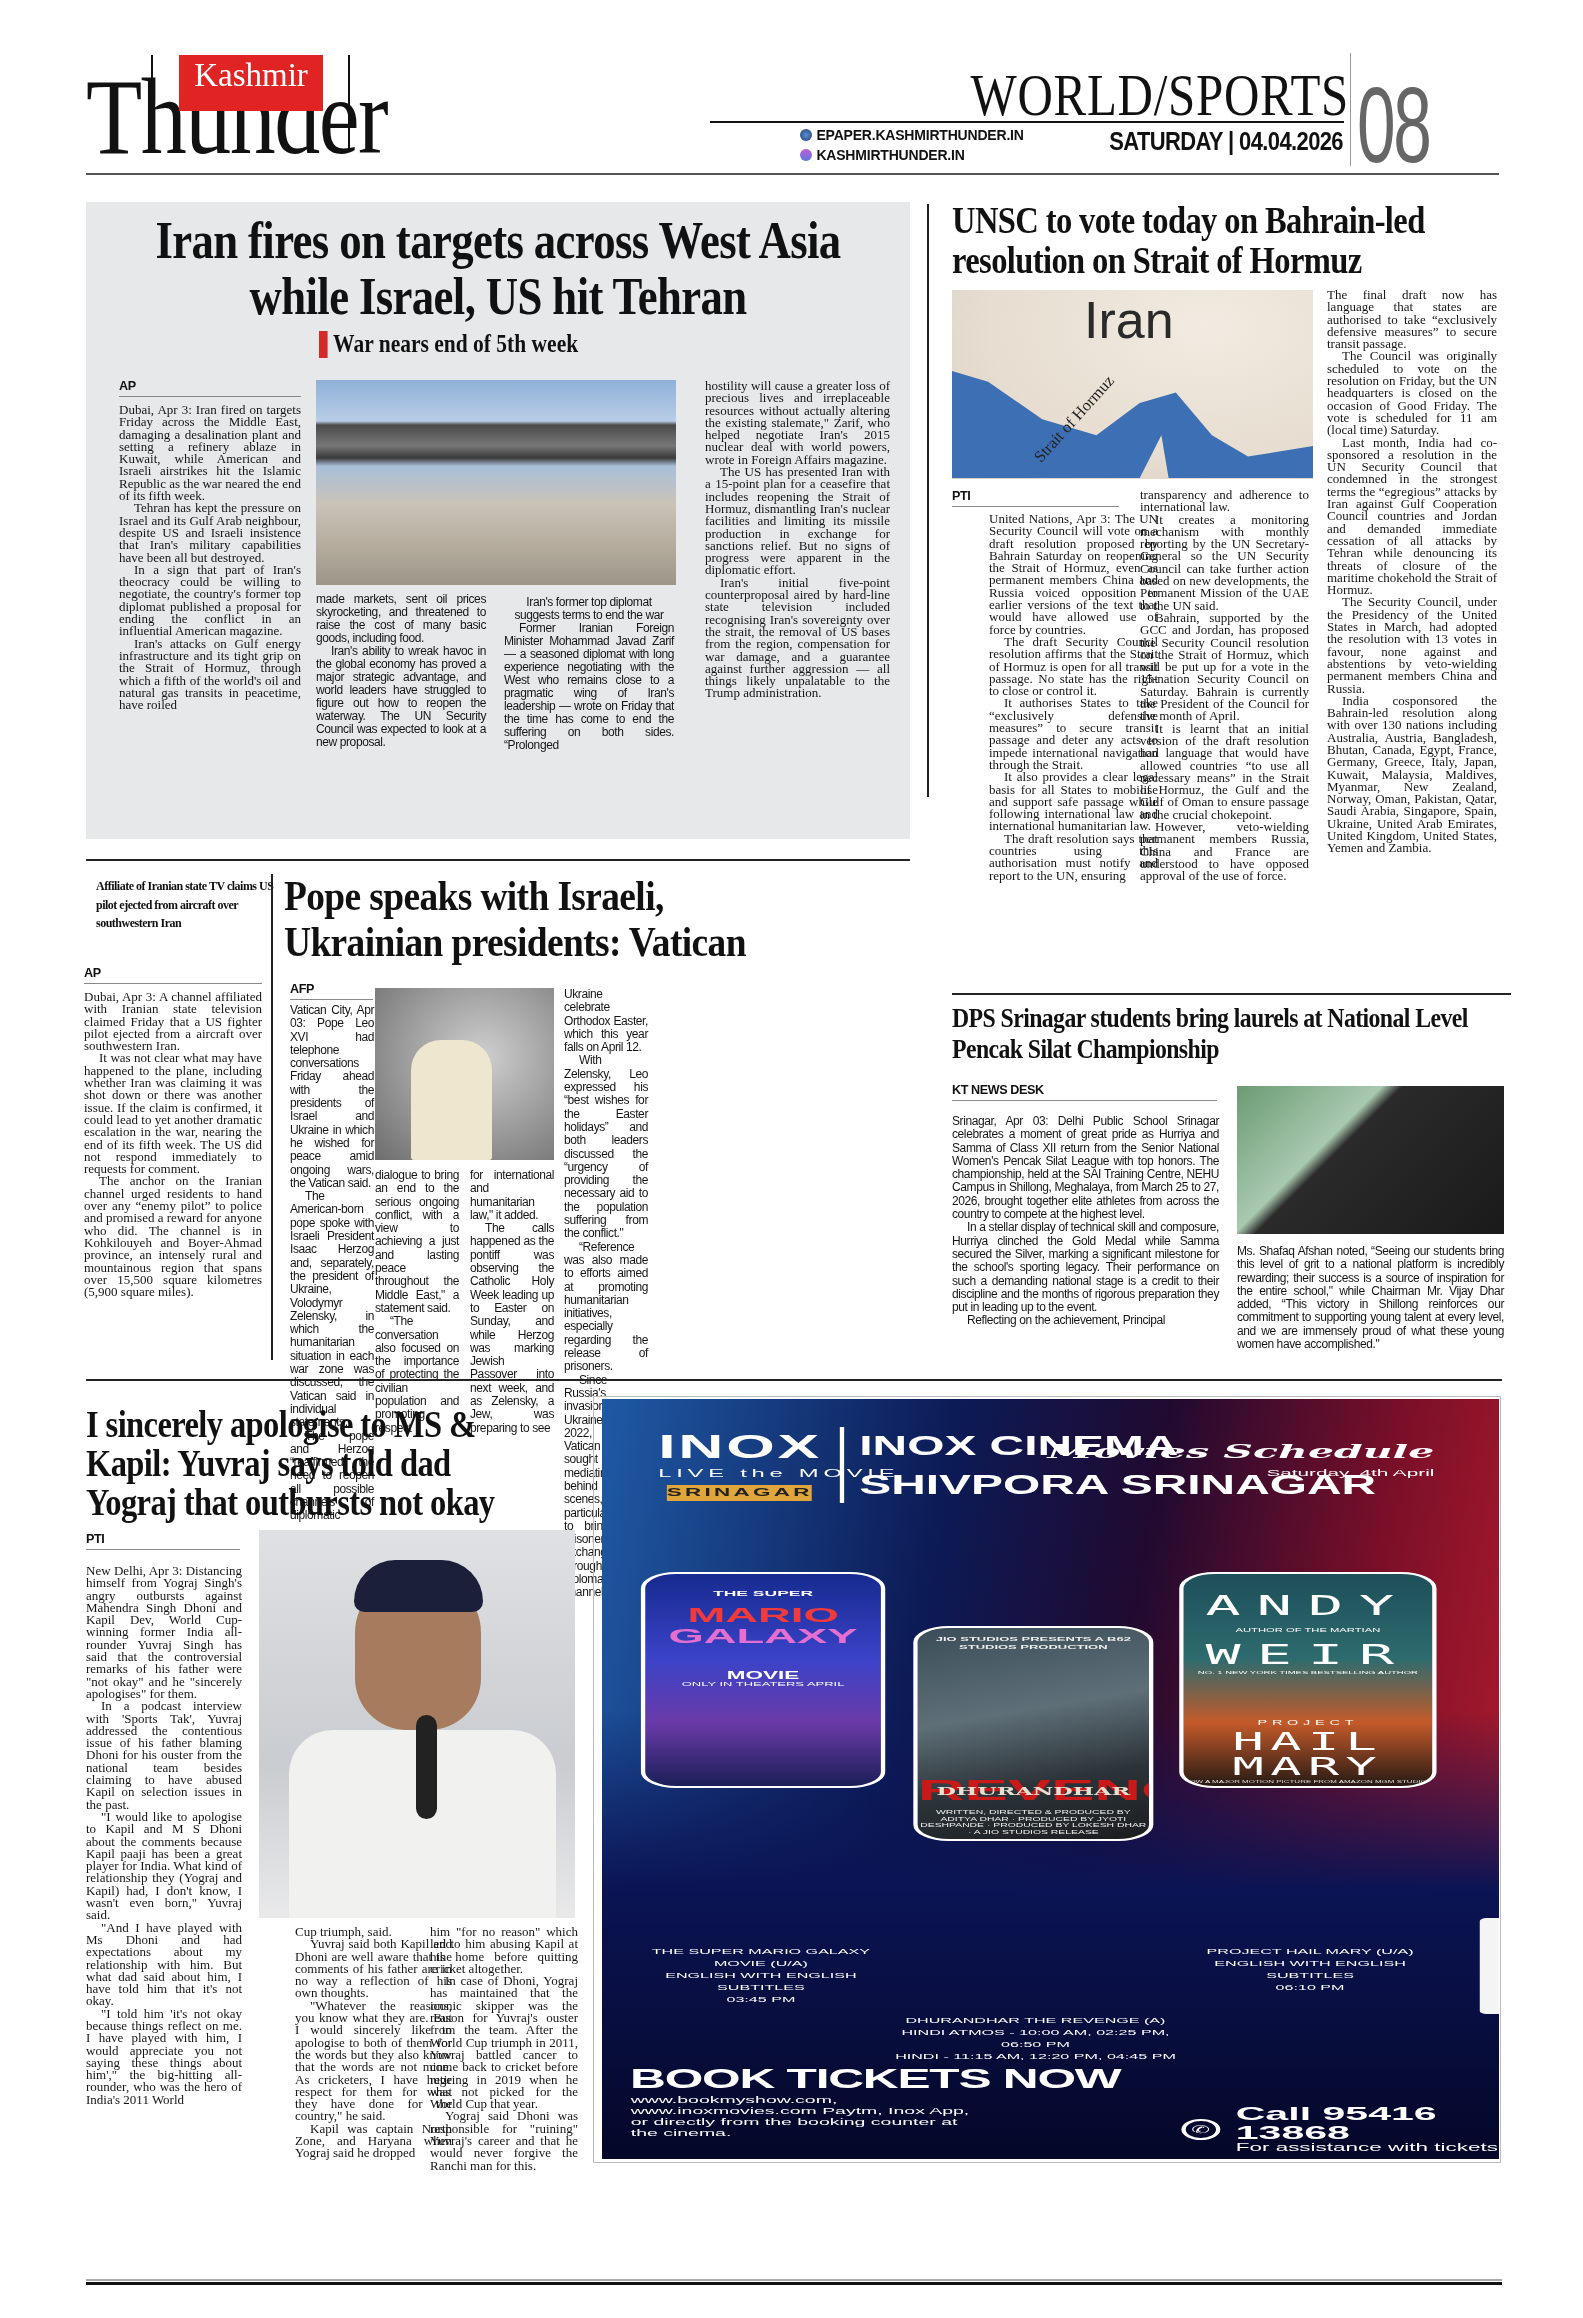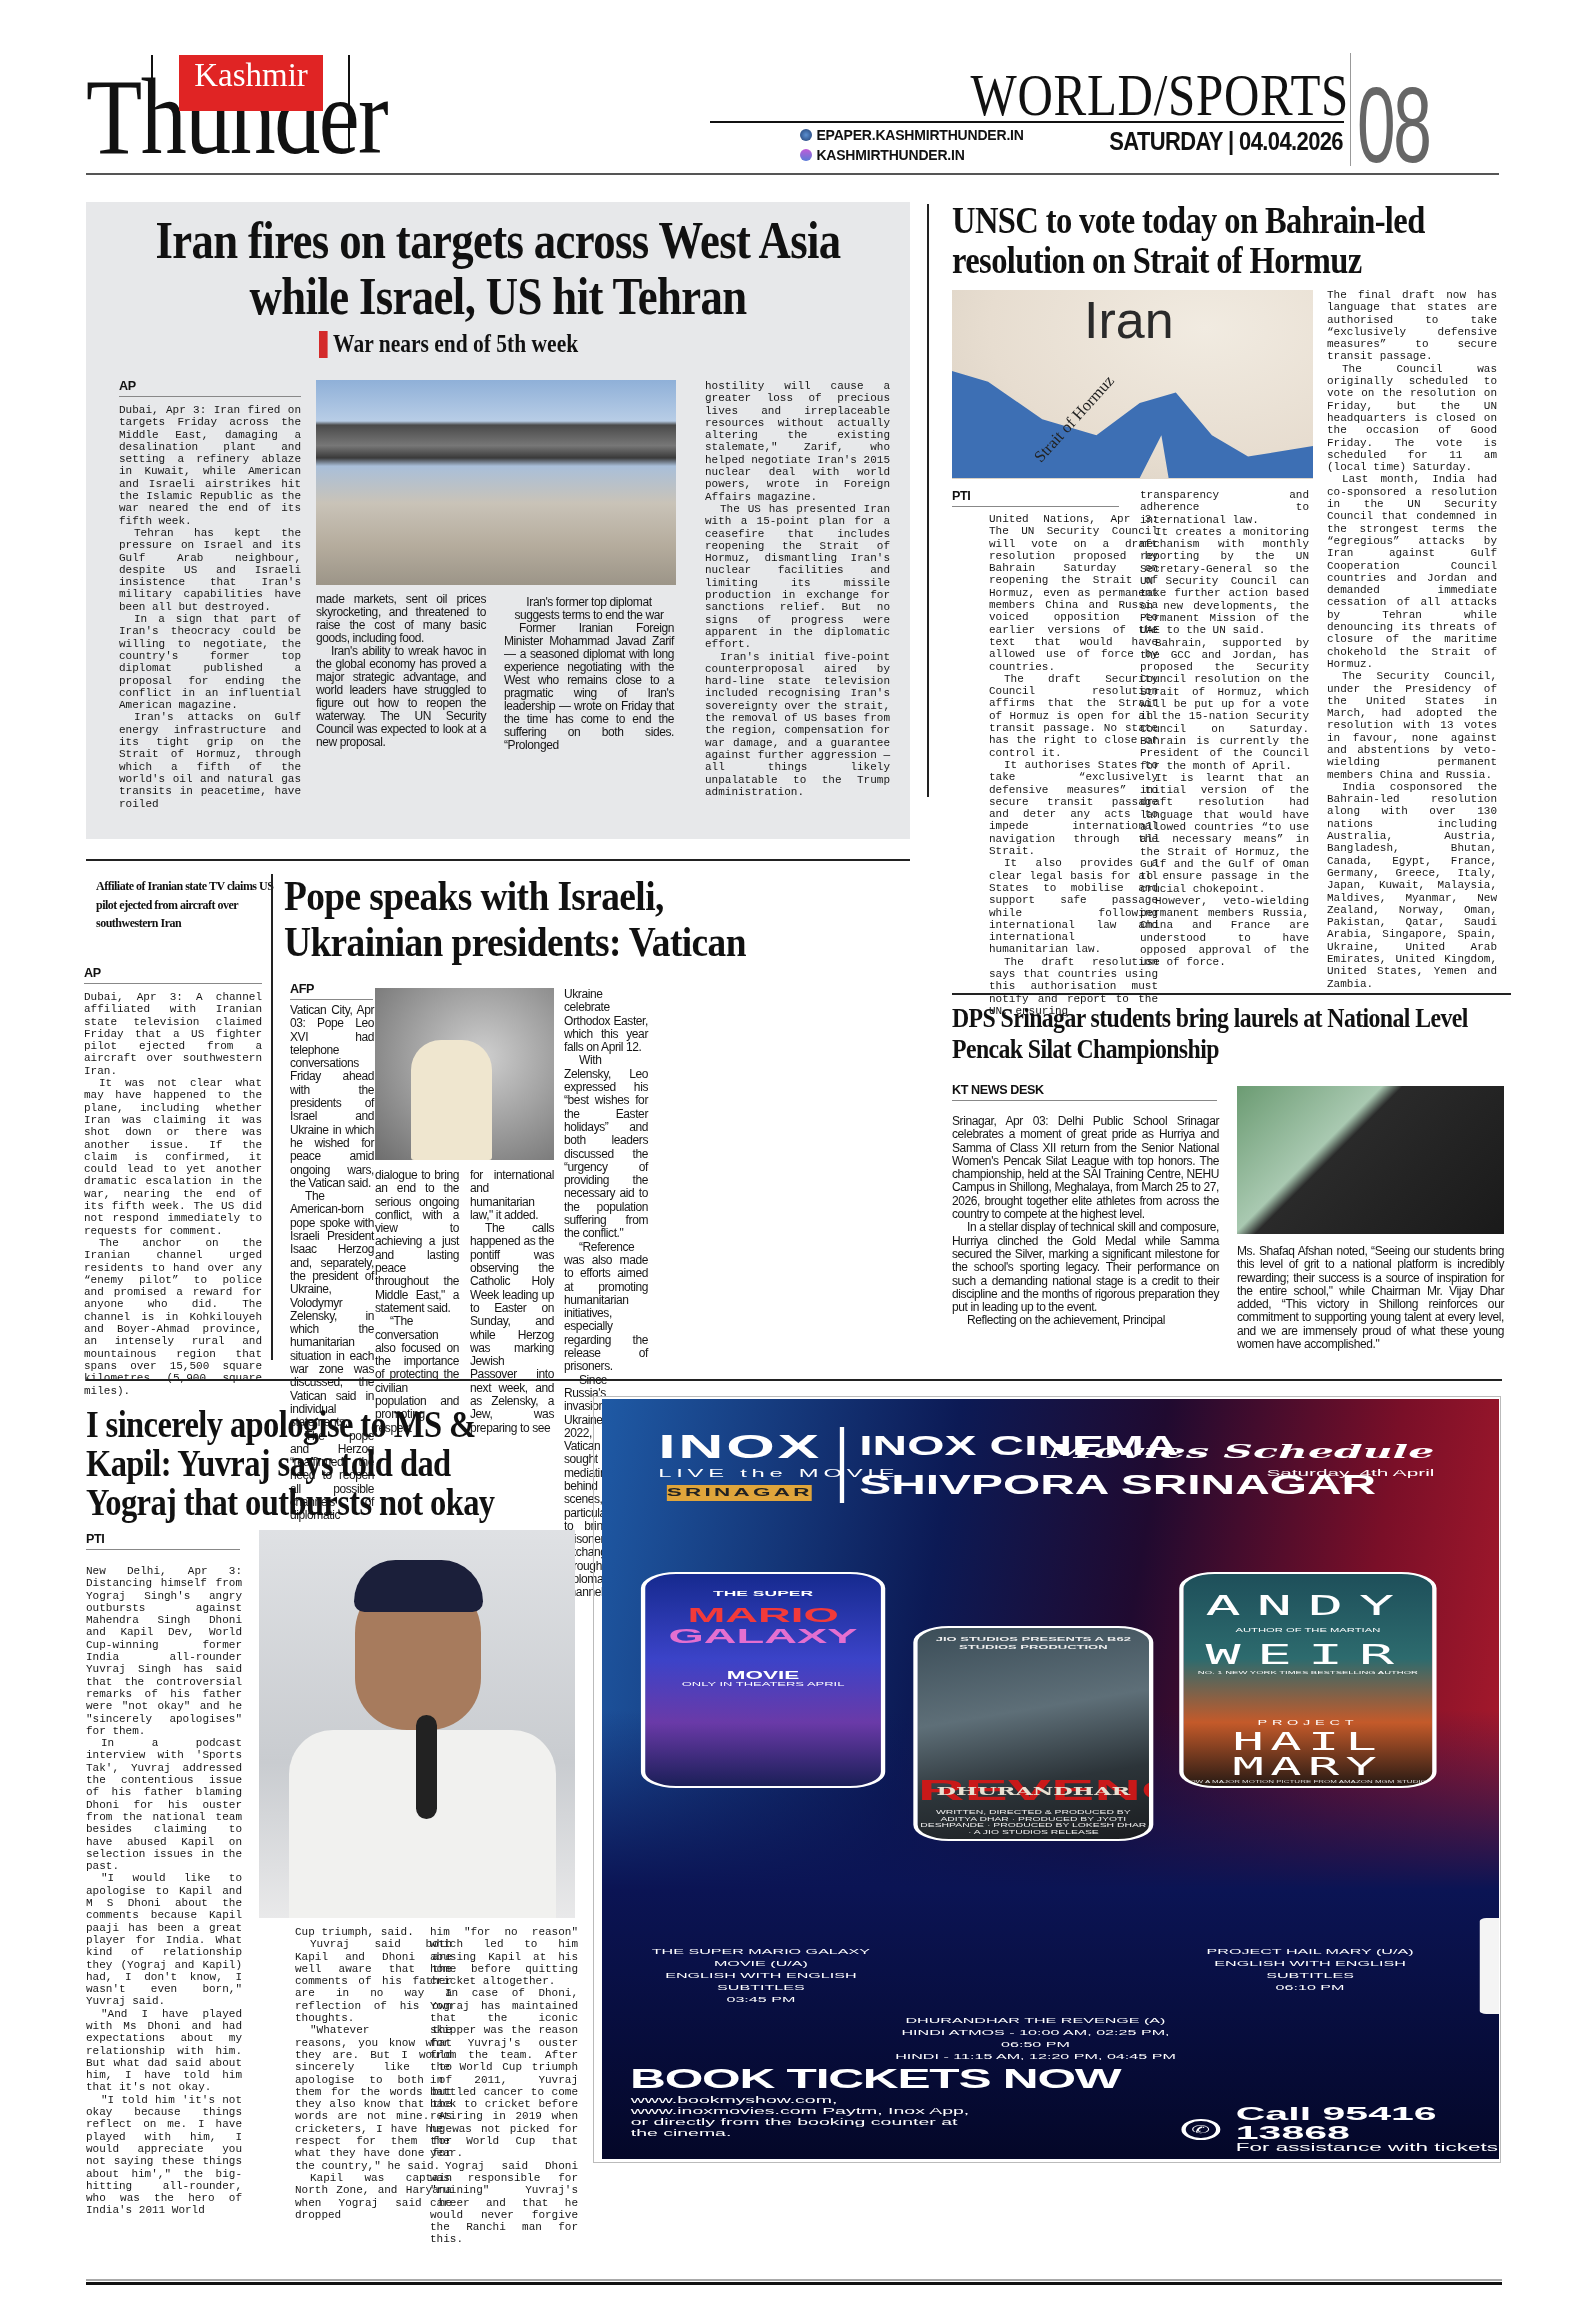--- a/index.html
+++ b/index.html
@@ -22,21 +22,21 @@
     transform: scaleX(0.78) scaleY(1.2); transform-origin: top left; letter-spacing: -3px; }
   .mast-link { font-family: "Liberation Sans", sans-serif; font-size: 14px; font-weight: 700; letter-spacing: -0.2px; display: flex; align-items: center; gap: 4.4px; }
   .mast-link .ico { width: 12px; height: 12px; border-radius: 50%; }
   .mast-date { left: 1067px; top: 127px; width: 276px; text-align: right; font-family: "Liberation Sans", sans-serif; font-size: 25px; font-weight: 700;
     letter-spacing: -0.7px; transform: scaleX(0.88); transform-origin: top right; }
   .mast-bottom-rule { left: 86px; top: 173px; width: 1413px; height: 2.2px; background: #555; }
 
   
   .hl { font-family: "Liberation Serif", serif; font-weight: 700; color: #111; letter-spacing: -0.7px; }
   .byline { font-family: "Liberation Sans", sans-serif; font-weight: 700; font-size: 12.6px; border-bottom: 1.5px solid #888; padding-bottom: 3px; letter-spacing: -0.4px; }
-  .body { font-family: Liberation Mono, monospace; font-size: 11px; line-height: 12.3px; text-align: justify; hyphens: auto; color: #151515; }
+  .body { font-family: Liberation Serif, serif; font-size: 13px; line-height: 12.3px; text-align: justify; hyphens: auto; color: #151515; }
   .body.cond { font-family: "Liberation Sans", sans-serif; font-size: 13px; line-height: 14.5px; letter-spacing: -0.4px; }
   .body p { text-indent: 15px; }
   .body p.first { text-indent: 0; }
   .photo { overflow: hidden; }
 
   
   .box1 { left: 86px; top: 202px; width: 824px; height: 637px; background: #e7e8ea; }
   .s1-hl { left: 86px; top: 213px; width: 824px; text-align: center; font-size: 52px; line-height: 56px;
     transform: scaleX(0.86); transform-origin: top center; }
   .s1-kicker { left: 319px; top: 330px; font-family: "Liberation Serif", serif; font-weight: 700; font-size: 25px; display: flex; align-items: center; gap: 6px;

